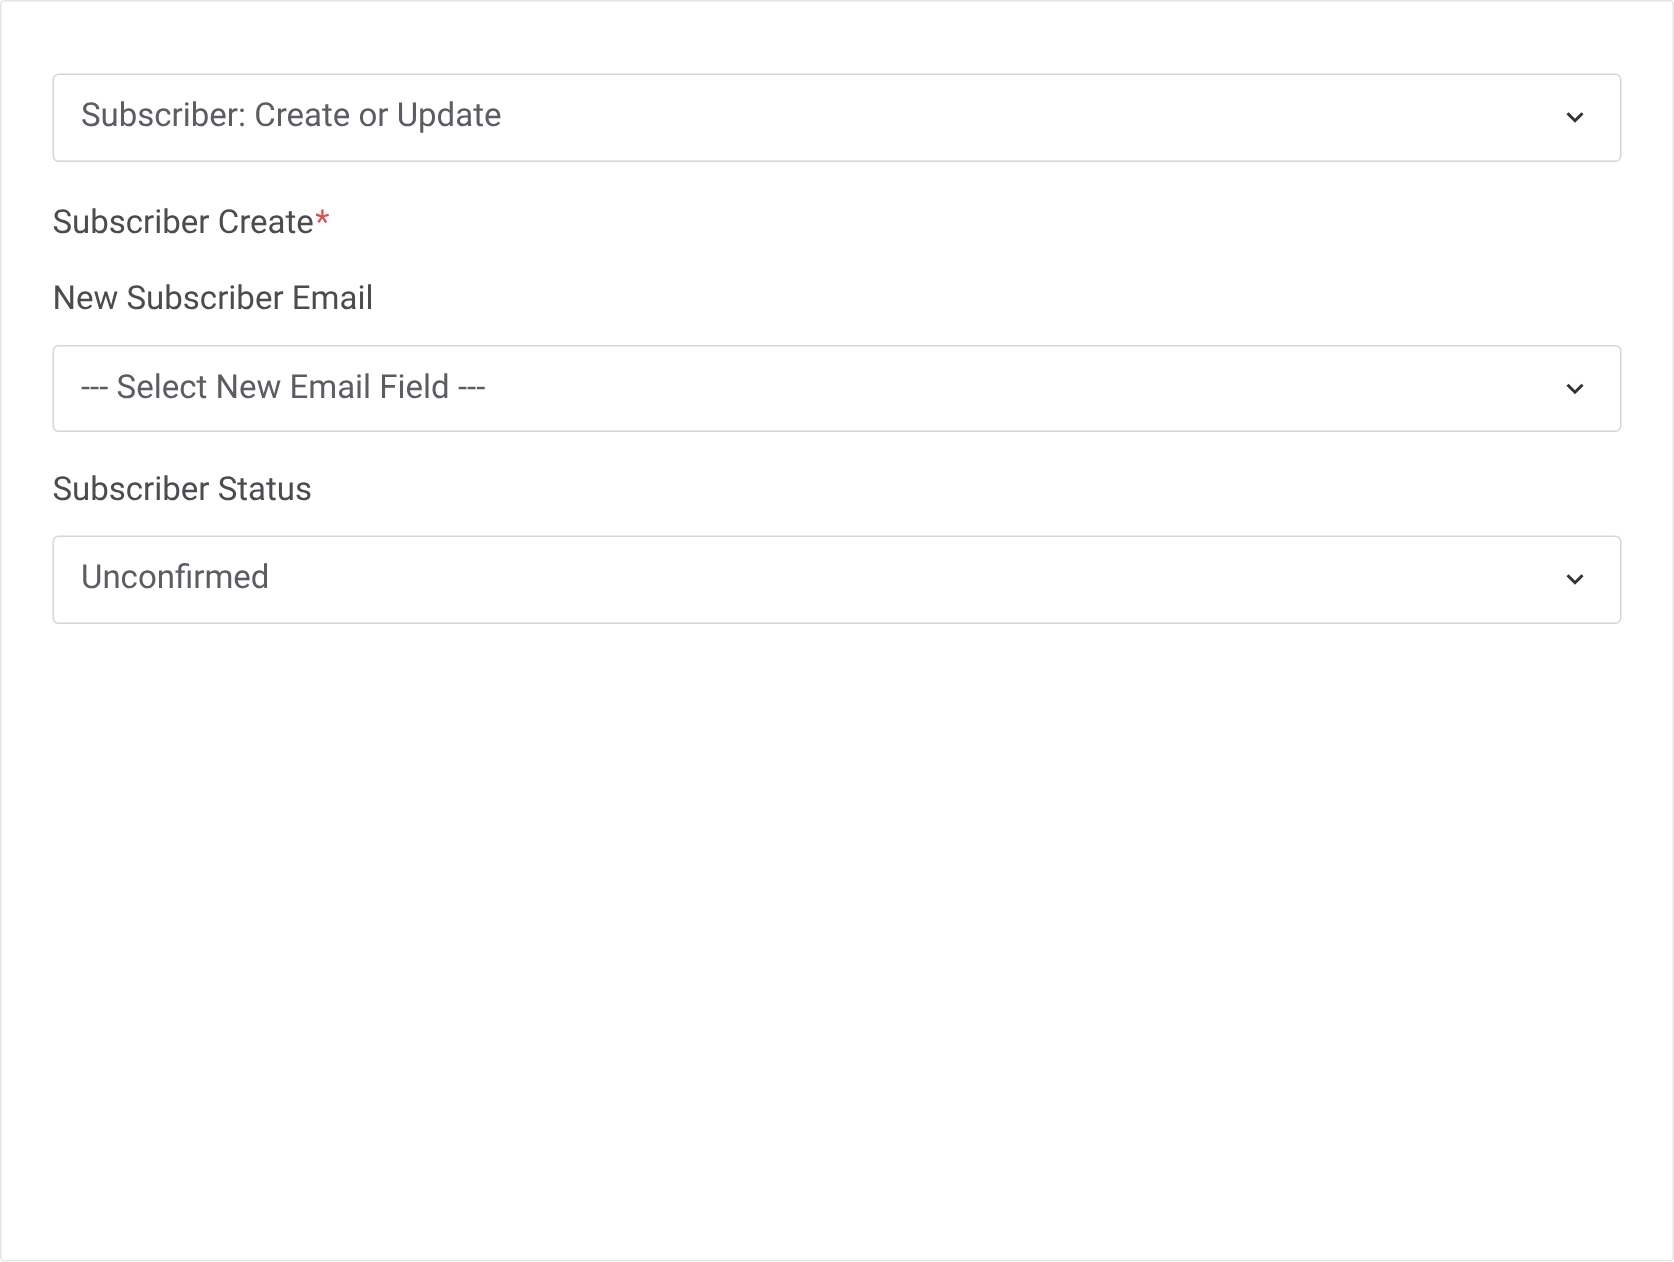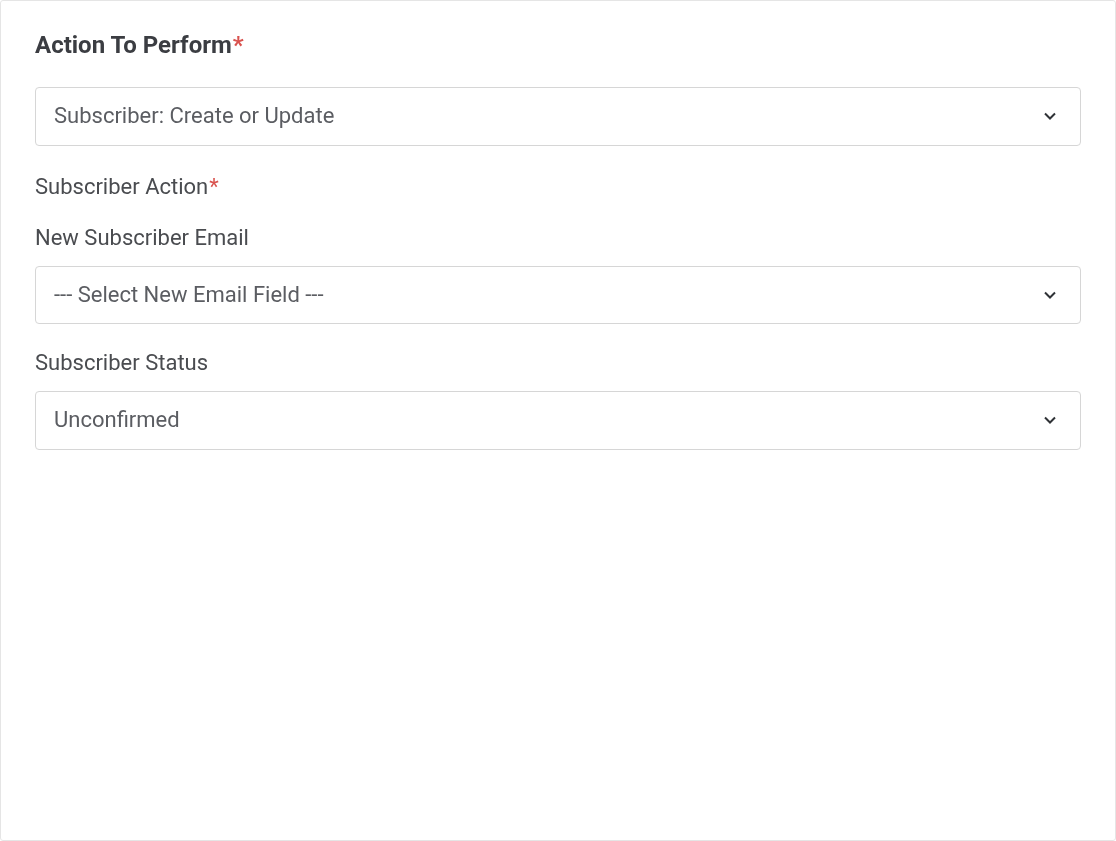--- a/index.html
+++ b/index.html
@@ -43,20 +43,21 @@
     width: 100%;
     border: 1px solid #d6d6d6;
     border-radius: 4px;
     background: #fff;
     font-size: 22px;
     color: #5b5d62;
     padding: 14px 24px 14px 18px;
     line-height: 1.3;
     cursor: pointer;
     user-select: none;
+    margin-top: 18px;
   }
   .chevron {
     position: absolute;
     right: 20px;
     top: 50%;
     transform: translateY(-50%);
     pointer-events: none;
     width: 22px;
     height: 22px;
     display: flex;
@@ -80,40 +81,37 @@
   .field-group.compact {
     margin-bottom: 26px;
   }
 </style>
 </head>
 <body>
 
 <div class="panel">
 
   <div class="field-group">
-    <div class="section-heading">
-      <span>Action To Perform</span><span class="required-star">*</span>
-    </div>
     <div class="select-wrap">
       <div class="select-box">Subscriber: Create or Update</div>
       <span class="chevron">
         <svg viewBox="0 0 24 24">
             <polyline points="6 9 12 15 18 9"></polyline>
           </svg>
       </span>
     </div>
   </div>
 
 
   <div class="field-group compact">
   </div>
 
   <div class="field-group compact">
     <div class="field-label">
-      <span>Subscriber Action</span><span class="required-star">*</span>
+      <span>Subscriber Create</span><span class="required-star">*</span>
     </div>
   </div>
 
   <div class="field-group compact">
     <div class="field-label">New Subscriber Email</div>
     <div class="select-wrap">
       <div class="select-box">--- Select New Email Field ---</div>
       <span class="chevron">
         <svg viewBox="0 0 24 24">
             <polyline points="6 9 12 15 18 9"></polyline>

